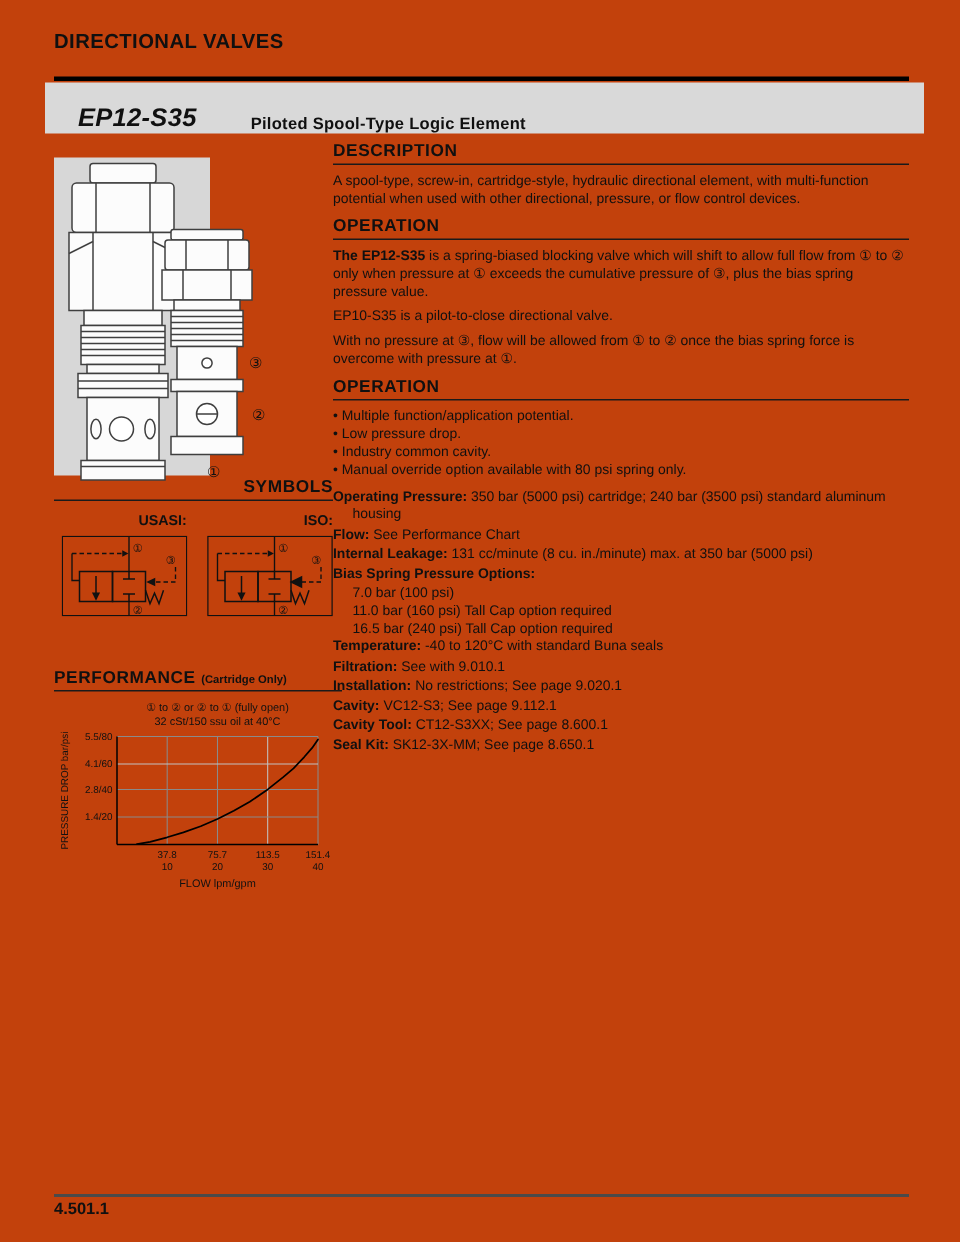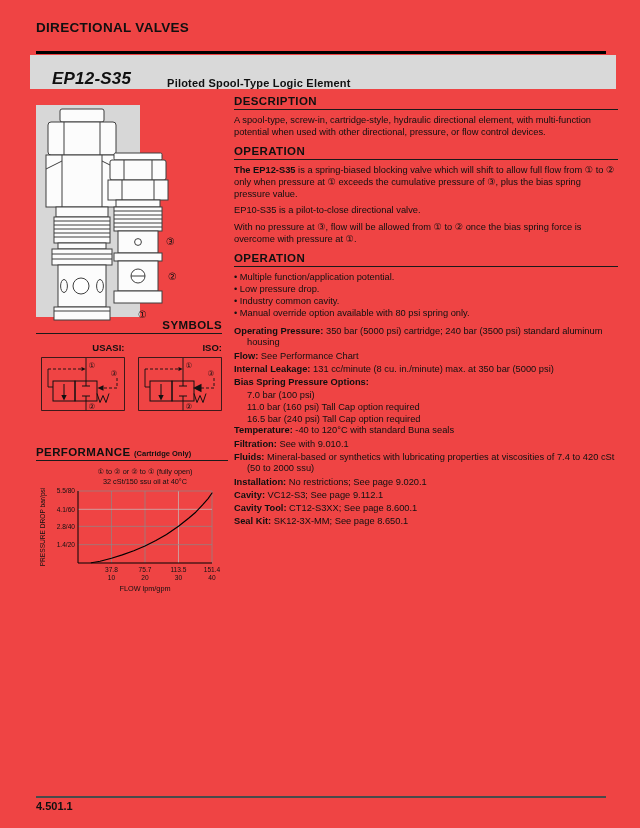--- a/index.html
+++ b/index.html
@@ -1,27 +1,27 @@
 <!DOCTYPE html>
 <html><head>
 <meta charset="utf-8">
 <style>
   html,body { margin:0; padding:0; background:#ffffff; }
   .page {
-    position:relative; width:640px; height:828px; background:#ef4444;
+    position:relative; width:640px; height:828px; background:#c2410c;
     font-family:"Liberation Sans","DejaVu Sans",sans-serif; color:#101010;
     overflow:hidden;
   }
   .header-text { position:absolute; left:36px; top:20px; font-size:13.5px; font-weight:bold; letter-spacing:.3px; }
   .rule-thick { position:absolute; left:36px; right:34px; top:51px; height:3px; background:#000; }
   .banner { position:absolute; left:30px; right:24px; top:55px; height:34px; background:#d9d9d9; display:flex; align-items:flex-end; }
   .banner-model { font-style:italic; font-weight:bold; font-size:17px; margin-left:22px; letter-spacing:.2px; }
   .banner-name  { font-weight:bold; font-size:11px; margin-left:36px; letter-spacing:.2px; }
 
-  .right-col { position:absolute; left:234px; top:95px; width:384px; }
+  .right-col { position:absolute; left:222px; top:95px; width:384px; }
   .sec-heading {
     font-size:11.5px; font-weight:bold; letter-spacing:.4px;
     border-bottom:1.2px solid #1a1a1a; padding-bottom:2px; margin-bottom:4px;
   }
   .heading-suffix { font-size:7.5px; font-weight:bold; letter-spacing:0; }
   .section { margin-bottom:7px; }
   .body-text { font-size:9.3px; line-height:12.1px; }
   .para { margin:0 0 4px 0; }
   .bullet { font-size:9.3px; line-height:12px; }
   .rating { font-size:9.3px; line-height:11.7px; padding-left:13px; text-indent:-13px; margin-bottom:1.5px; }
@@ -237,21 +237,20 @@
       <div id="ratings-list">
           <div class="rating"><b>Operating Pressure:</b><span> 350 bar (5000 psi) cartridge; 240 bar (3500 psi) standard aluminum housing</span></div>
           <div class="rating"><b>Flow:</b><span> See Performance Chart</span></div>
           <div class="rating"><b>Internal Leakage:</b><span> 131 cc/minute (8 cu. in./minute) max. at 350 bar (5000 psi)</span></div>
           <div class="rating"><b>Bias Spring Pressure Options:</b><span></span></div>
           <div class="rating-sub">7.0 bar (100 psi)</div>
           <div class="rating-sub">11.0 bar (160 psi) Tall Cap option required</div>
           <div class="rating-sub">16.5 bar (240 psi) Tall Cap option required</div>
           <div class="rating"><b>Temperature:</b><span> -40 to 120°C with standard Buna seals</span></div>
           <div class="rating"><b>Filtration:</b><span> See with 9.010.1</span></div>
-          <div class="rating"><b>Fluids:</b><span> Mineral-based or synthetics with lubricating properties at viscosities of 7.4 to 420 cSt (50 to 2000 ssu)</span></div>
           <div class="rating"><b>Installation:</b><span> No restrictions; See page 9.020.1</span></div>
           <div class="rating"><b>Cavity:</b><span> VC12-S3; See page 9.112.1</span></div>
           <div class="rating"><b>Cavity Tool:</b><span> CT12-S3XX; See page 8.600.1</span></div>
           <div class="rating"><b>Seal Kit:</b><span> SK12-3X-MM; See page 8.650.1</span></div>
         </div>
     </div>
   </div>
 
   <div class="footer-rule"></div>
   <div class="footer-text">4.501.1</div>

